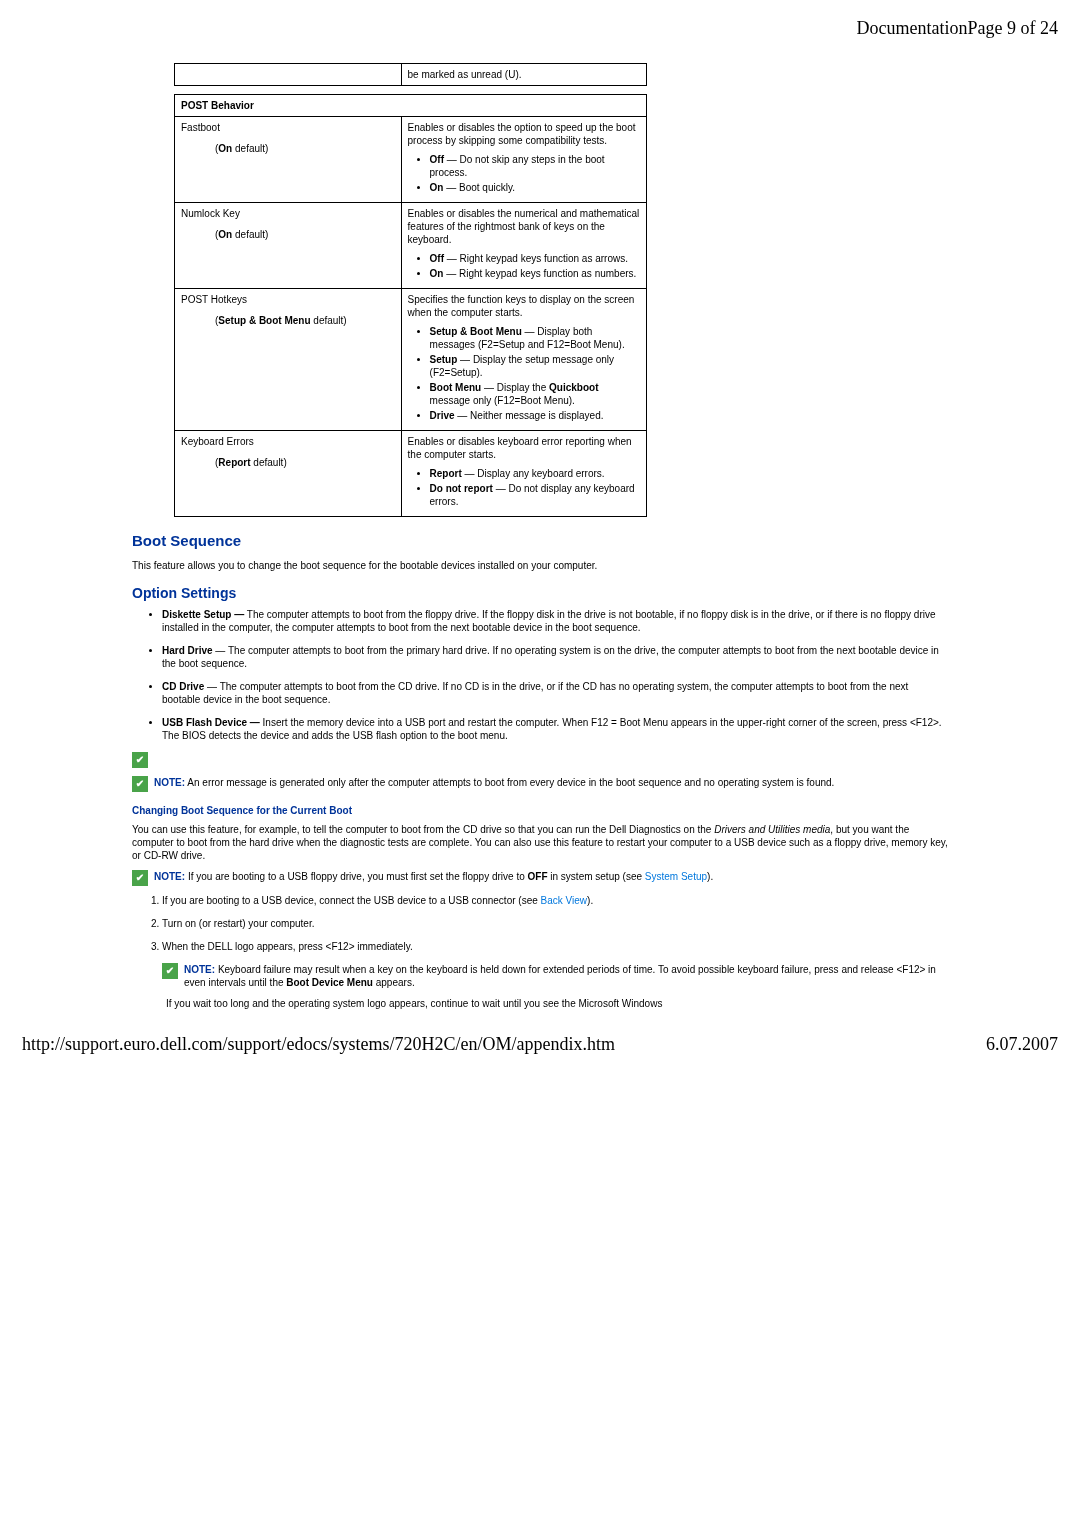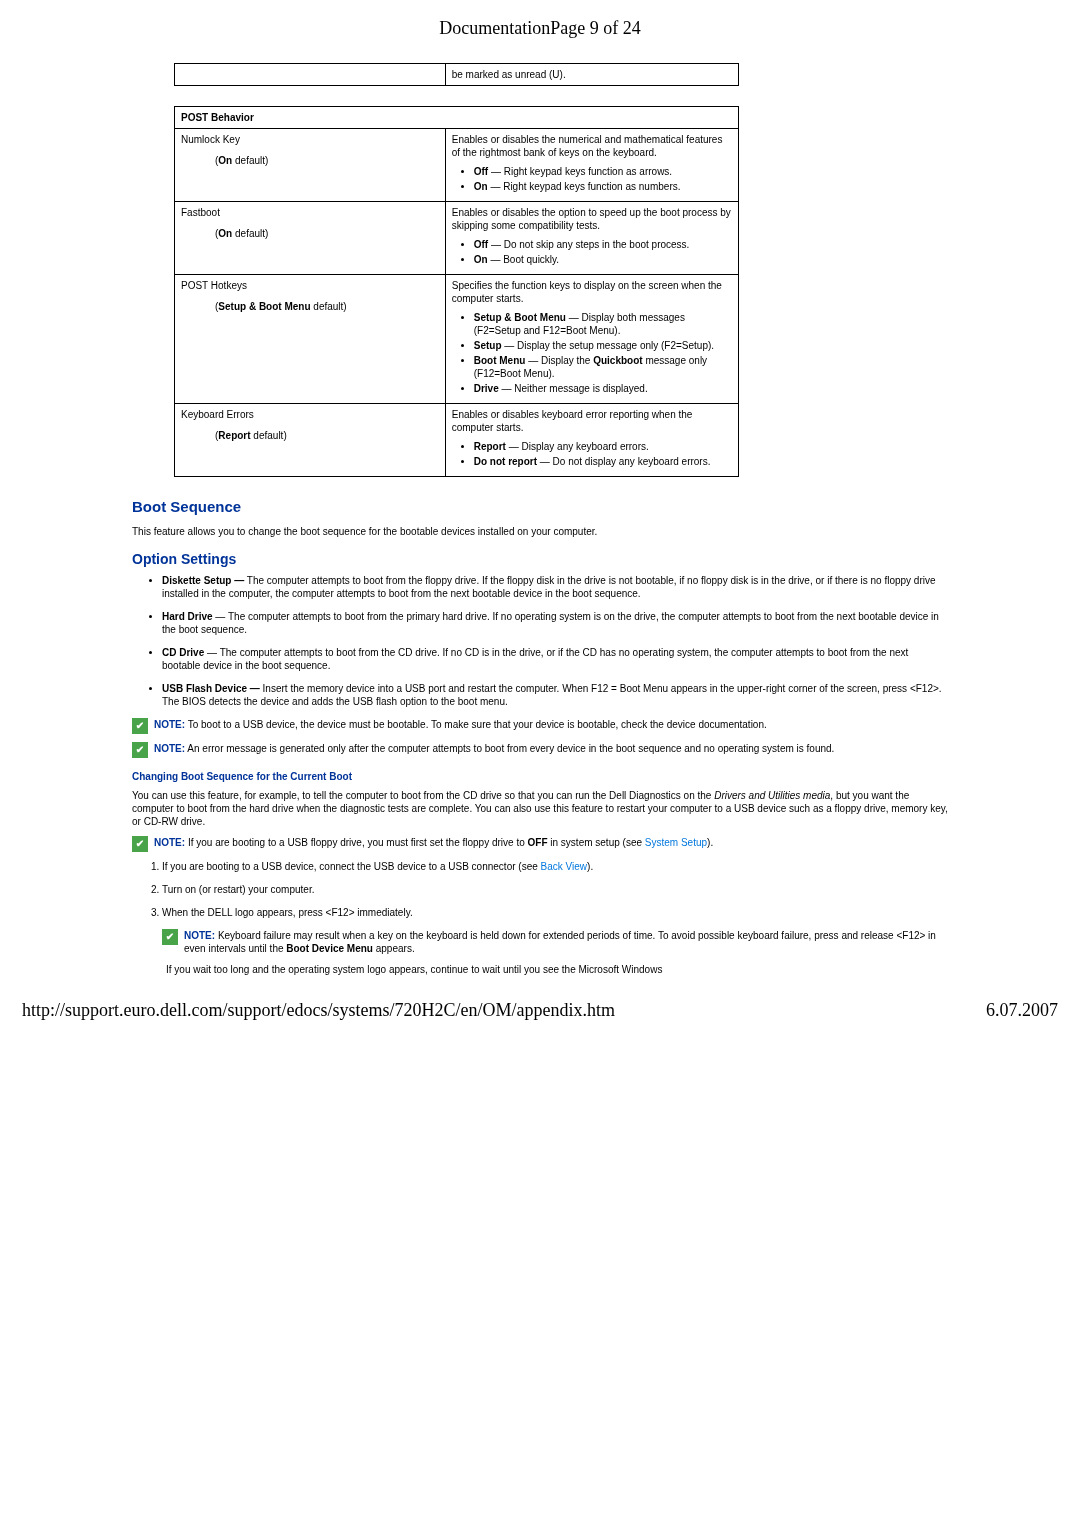--- a/index.html
+++ b/index.html
@@ -11,34 +11,34 @@
   .page {
     width: 1080px;
     min-height: 1528px;
     margin: 0 auto;
     position: relative;
     padding: 18px 22px 10px 22px;
     box-sizing: border-box;
   }
   .header {
     display: flex;
-    justify-content: center;
+    justify-content: flex-end;
     font-family: "Times New Roman", serif;
     font-size: 18px;
   }
   .content {
     margin: 24px 110px 0 110px;
     font-size: 10px;
     line-height: 1.3;
   }
   table.cont {
     border-collapse: collapse;
-    width: 565px;
+    width: 473px;
     margin-left: 42px;
-    margin-bottom: 20px;
+    margin-bottom: 8px;
   }
   table.cont td, table.cont th {
     border: 1px solid #000;
     vertical-align: top;
     padding: 4px 6px;
   }
   table.cont .left {
     width: 48%;
   }
   table.cont .full th {
@@ -131,46 +131,46 @@
       </table>
 
     <table class="cont">
       <tbody>
           <tr class="full">
         <th colspan="2">POST Behavior</th>
       </tr>
 
       <tr>
         <td class="left">
+          <span>Fastboot</span>
+          <div class="indent1" style="margin-top:8px;">
+            (<b>On</b> default)
+          </div>
+        </td>
+        <td>
+          <div>Enables or disables the option to speed up the boot process by skipping some compatibility tests.</div>
+          <ul class="opts">
+            <li><b>Off</b> <span>— Do not skip any steps in the boot process.</span></li>
+            <li><b>On</b> <span>— Boot quickly.</span></li>
+          </ul>
+        </td>
+      </tr>
+
+      <tr>
+        <td class="left">
           <span>Numlock Key</span>
           <div class="indent1" style="margin-top:8px;">
             (<b>On</b> default)
           </div>
         </td>
         <td>
           <div>Enables or disables the numerical and mathematical features of the rightmost bank of keys on the keyboard.</div>
           <ul class="opts">
             <li><b>Off</b> <span>— Right keypad keys function as arrows.</span></li>
             <li><b>On</b> <span>— Right keypad keys function as numbers.</span></li>
-          </ul>
-        </td>
-      </tr>
-
-      <tr>
-        <td class="left">
-          <span>Fastboot</span>
-          <div class="indent1" style="margin-top:8px;">
-            (<b>On</b> default)
-          </div>
-        </td>
-        <td>
-          <div>Enables or disables the option to speed up the boot process by skipping some compatibility tests.</div>
-          <ul class="opts">
-            <li><b>Off</b> <span>— Do not skip any steps in the boot process.</span></li>
-            <li><b>On</b> <span>— Boot quickly.</span></li>
           </ul>
         </td>
       </tr>
 
       <tr>
         <td class="left">
           <span>POST Hotkeys</span>
           <div class="indent1" style="margin-top:8px;">
             (<b>Setup &amp; Boot Menu</b> default)
           </div>
@@ -212,24 +212,20 @@
 
     <ul class="body">
       <li><b>Diskette Setup —</b> <span>The computer attempts to boot from the floppy drive. If the floppy disk in the drive is not bootable, if no floppy disk is in the drive, or if there is no floppy drive installed in the computer, the computer attempts to boot from the next bootable device in the boot sequence.</span></li>
       <li><b>Hard Drive</b> <span>— The computer attempts to boot from the primary hard drive. If no operating system is on the drive, the computer attempts to boot from the next bootable device in the boot sequence.</span></li>
       <li><b>CD Drive</b> <span>— The computer attempts to boot from the CD drive. If no CD is in the drive, or if the CD has no operating system, the computer attempts to boot from the next bootable device in the boot sequence.</span></li>
       <li><b>USB Flash Device —</b> <span>Insert the memory device into a USB port and restart the computer. When </span><code class="mono">F12 = Boot Menu</code><span> appears in the upper-right corner of the screen, press &lt;F12&gt;. The BIOS detects the device and adds the USB flash option to the boot menu.</span></li>
     </ul>
 
     <div class="note-row">
       <div class="note-icon">✔</div>
-      <div class="note-text">
-        <b class="note-label">NOTE:</b>
-        <span>To boot to a USB device, the device must be bootable. To make sure that your device is bootable, check the device documentation.</span>
-      </div>
     </div>
 
     <div class="note-row">
       <div class="note-icon">✔</div>
       <div class="note-text">
         <b class="note-label">NOTE:</b>
         <span>An error message is generated only after the computer attempts to boot from every device in the boot sequence and no operating system is found.</span>
       </div>
     </div>
 

